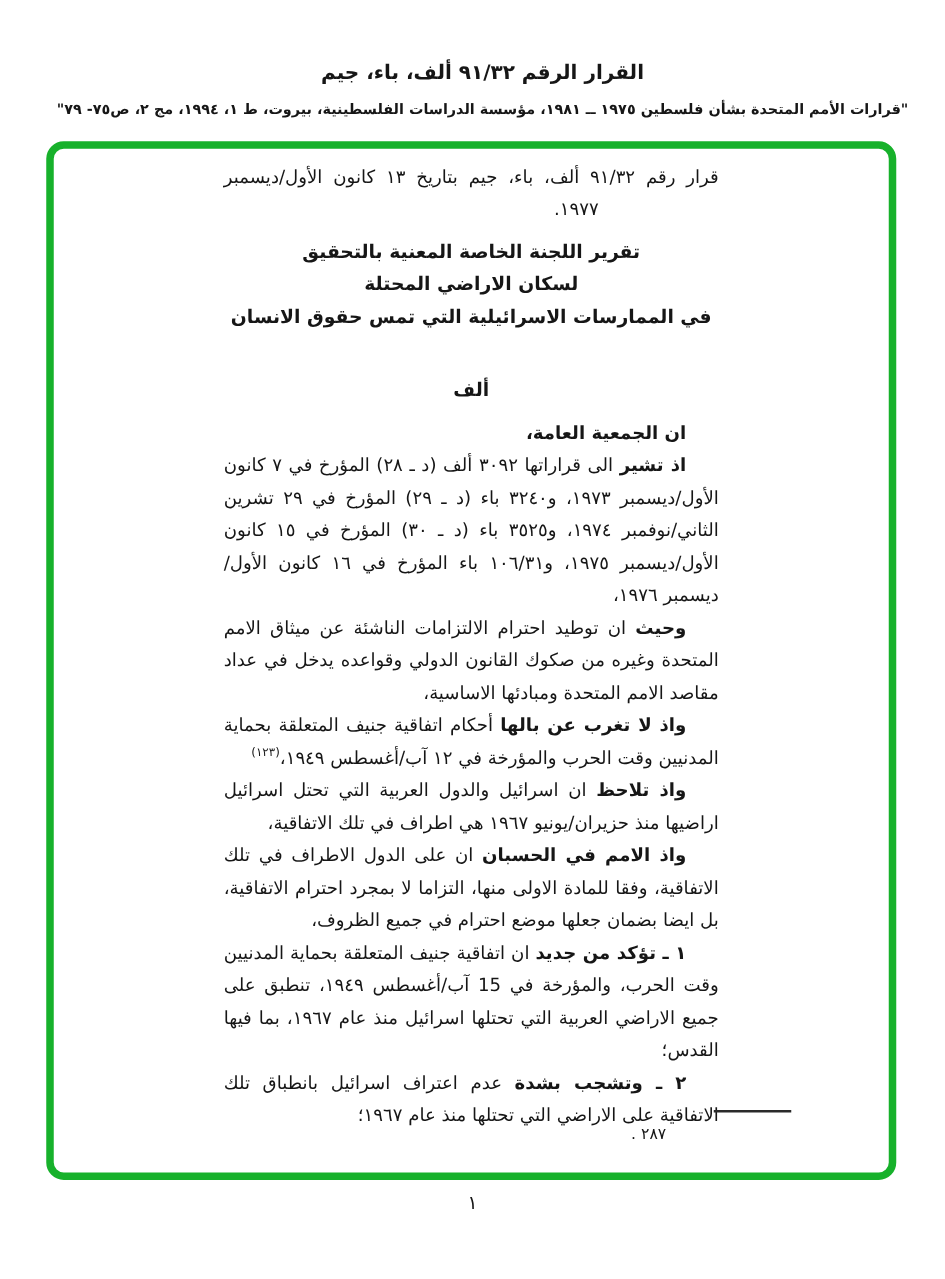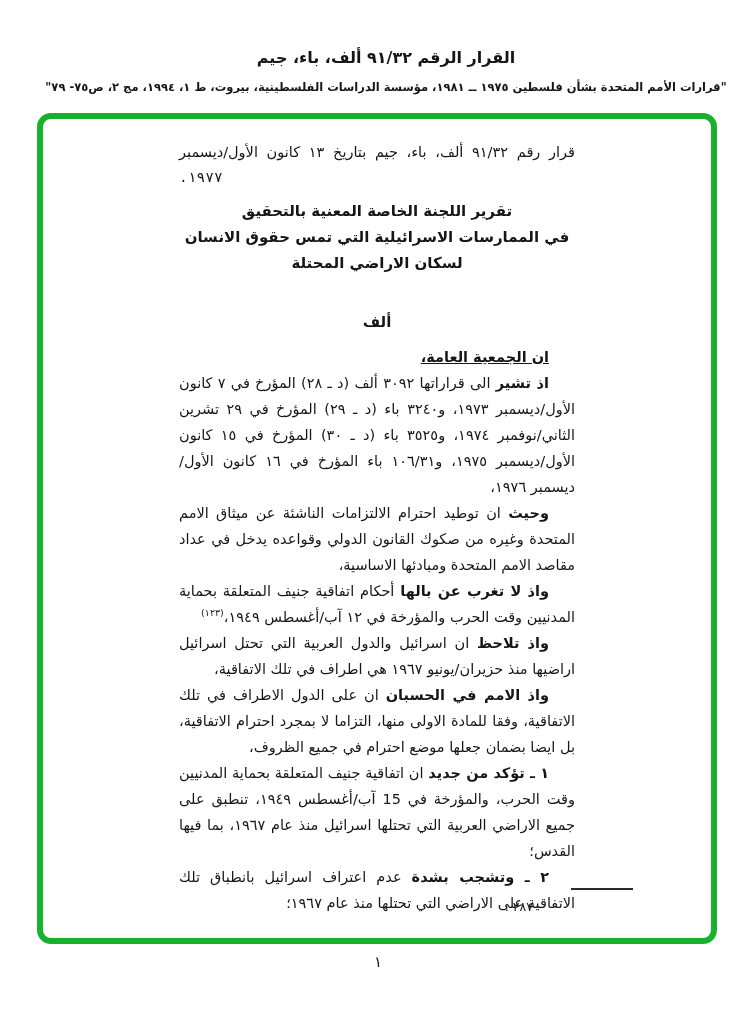--- a/index.html
+++ b/index.html
@@ -46,51 +46,49 @@
     height: 819px;  
     border: 6px solid #17b12b;
     border-radius: 14px;
     background: #ffffff;
   }
 
   
   .content {
     width: 396px;
     margin: 0 auto;
-    padding-top: 20px;
+    padding-top: 10px;
     font-size: 14.5px;
     line-height: 26px;
     text-align: justify;
   }
   .res-line1 {
     text-align: justify;
     text-align-last: justify;
   }
   .res-line2 {
-    text-align: left;
+    text-align: right;
     padding-right: 96px;
-    font-family: Liberation Mono, monospace;
   }
   .report-heading {
     text-align: center;
     font-weight: bold;
     margin-top: 7px;
     font-size: 15px;
   }
   .section-letter {
     text-align: center;
     font-weight: bold;
     margin-top: 33px;
     font-size: 15px;
   }
   .preamble {
     font-weight: bold;
     text-indent: 26px;
     margin-top: 9px;
-    text-decoration: underline;
   }
   p.body-par {
     margin: 0;
     text-indent: 26px;
   }
   p.body-par b { font-weight: bold; }
   sup.fn-ref {
     font-size: 9.5px;
     line-height: 0;
   }
@@ -138,22 +136,22 @@
 
   <div class="frame">
 
     <div class="content">
 
       <div class="res-line1">قرار رقم ٩١/٣٢ ألف، باء، جيم بتاريخ ١٣ كانون الأول/ديسمبر</div>
       <div class="res-line2">١٩٧٧.</div>
 
       <div class="report-heading">
         <div>تقرير اللجنة الخاصة المعنية بالتحقيق</div>
+        <div>لسكان الاراضي المحتلة</div>
         <div>في الممارسات الاسرائيلية التي تمس حقوق الانسان</div>
-        <div>لسكان الاراضي المحتلة</div>
       </div>
 
       <div class="section-letter">ألف</div>
 
       <div class="preamble">ان الجمعية العامة،</div>
 
       <p class="body-par"><b>اذ تشير</b><span> الى قراراتها ٣٠٩٢ ألف (د ـ ٢٨) المؤرخ في ٧ كانون الأول/ديسمبر ١٩٧٣، و٣٢٤٠ باء (د ـ ٢٩) المؤرخ في ٢٩ تشرين الثاني/نوفمبر ١٩٧٤، و٣٥٢٥ باء (د ـ ٣٠) المؤرخ في ١٥ كانون الأول/ديسمبر ١٩٧٥، و١٠٦/٣١ باء المؤرخ في ١٦ كانون الأول/ديسمبر ١٩٧٦،</span></p>
 
       <p class="body-par"><b>وحيث</b><span> ان توطيد احترام الالتزامات الناشئة عن ميثاق الامم المتحدة وغيره من صكوك القانون الدولي وقواعده يدخل في عداد مقاصد الامم المتحدة ومبادئها الاساسية،</span></p>
 

